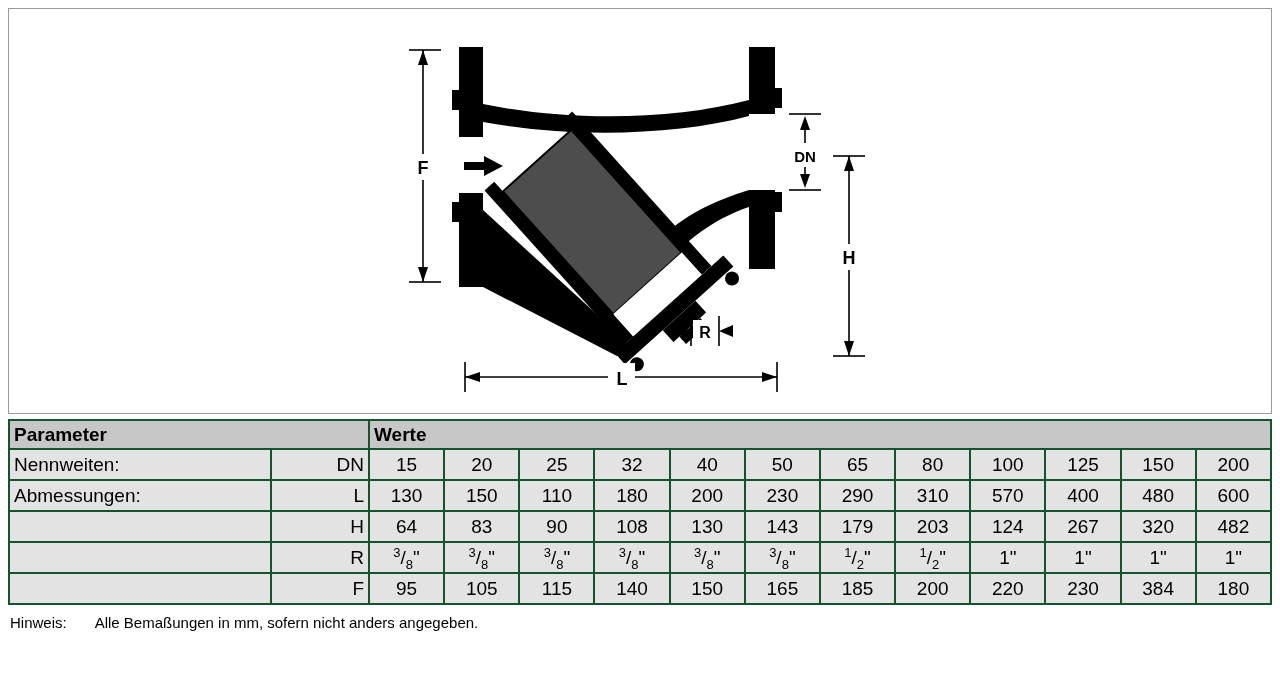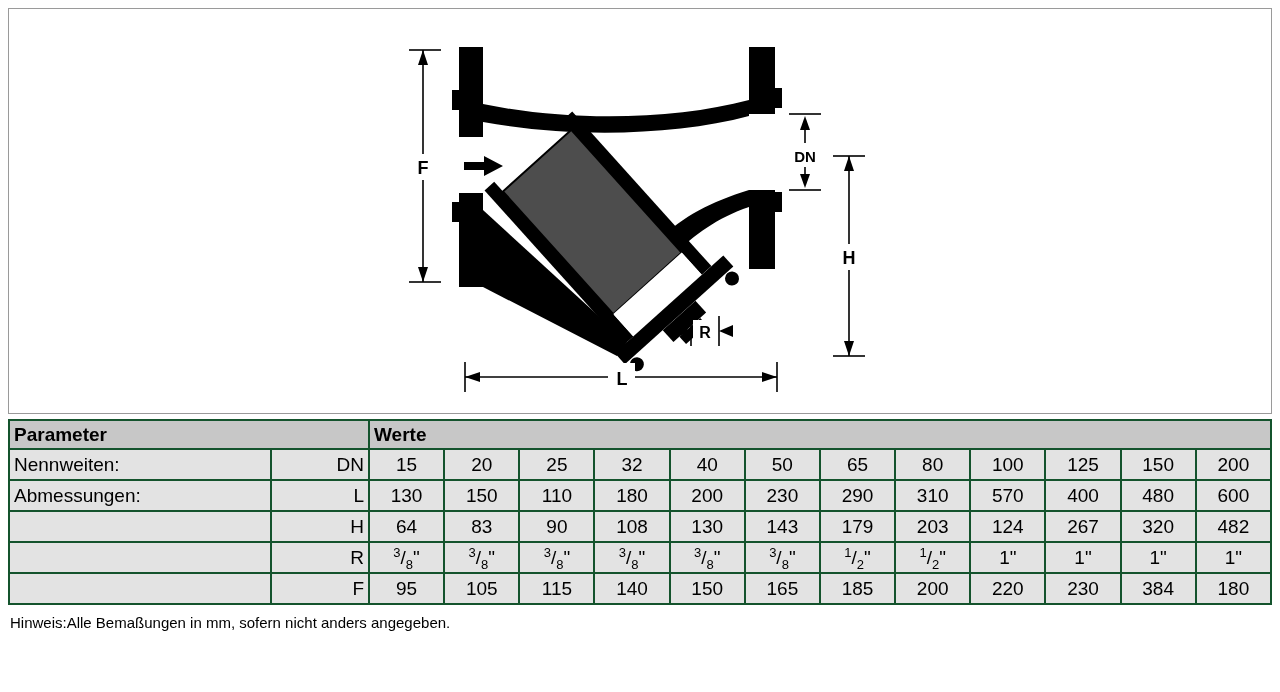--- a/index.html
+++ b/index.html
@@ -33,21 +33,21 @@
   }
   td.c-label { text-align:left; padding-left:8px; }
   td.c-dim   { text-align:right; padding-right:12px; }
   td.c-val   { text-align:center; }
   td.c-werte { text-align:left; }
   .spec-table sup { font-size:13px; vertical-align:super; line-height:0; }
   .spec-table sub { font-size:13px; vertical-align:sub; line-height:0; }
 
   
   .note { font-size:15px; padding:9px 0 0 2px; }
-  .note .note-label { display:inline-block; }
+  .note .note-label { display:inline-block; margin-right:28px; }
 </style>
 </head>
 <body>
 
 <div class="page">
 
   <div class="drawing-panel">
     <svg viewBox="0 0 1262 402" preserveAspectRatio="xMidYMid meet">
 
       <g fill="#000">

